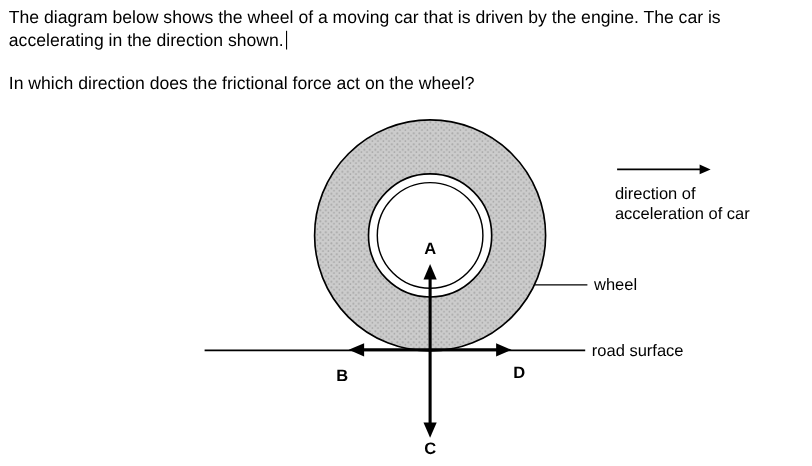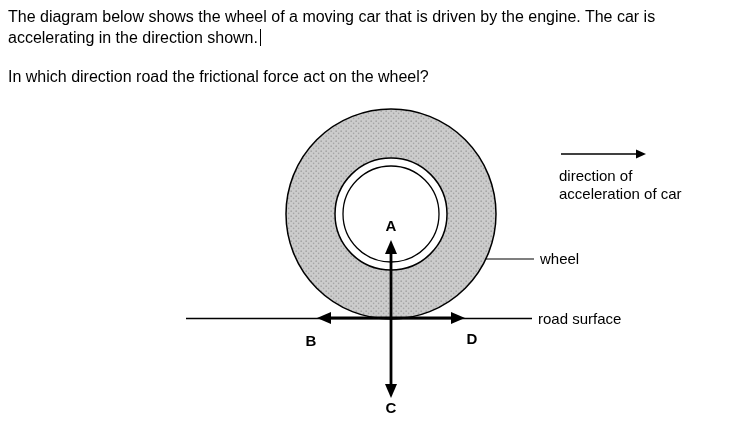--- a/index.html
+++ b/index.html
@@ -41,21 +41,21 @@
   .annot { font-size: 15px; fill: #000; }
   .opt   { font-size: 15px; font-weight: bold; fill: #000; }
 </style>
 </head>
 <body>
 
 <div class="page">
 
   <p class="q-text" id="intro"><span>The diagram below shows the wheel of a moving car that is driven by the engine. The car is accelerating in the direction shown.</span><span class="cursor"></span></p>
 
-  <p class="q-text" id="prompt">In which direction road the frictional force act on the wheel?</p>
+  <p class="q-text" id="prompt">In which direction does the frictional force act on the wheel?</p>
 
   <svg class="diagram" viewBox="0 0 738 424">
     <defs>
       <pattern id="stipple" width="5" height="5" patternUnits="userSpaceOnUse">
         <rect width="5" height="5" fill="#cccccc"></rect>
         <circle cx="1.2" cy="1.2" r="0.9" fill="#a6a6a6"></circle>
         <circle cx="3.6" cy="3.4" r="0.8" fill="#a6a6a6"></circle>
       </pattern>
     </defs>
 

